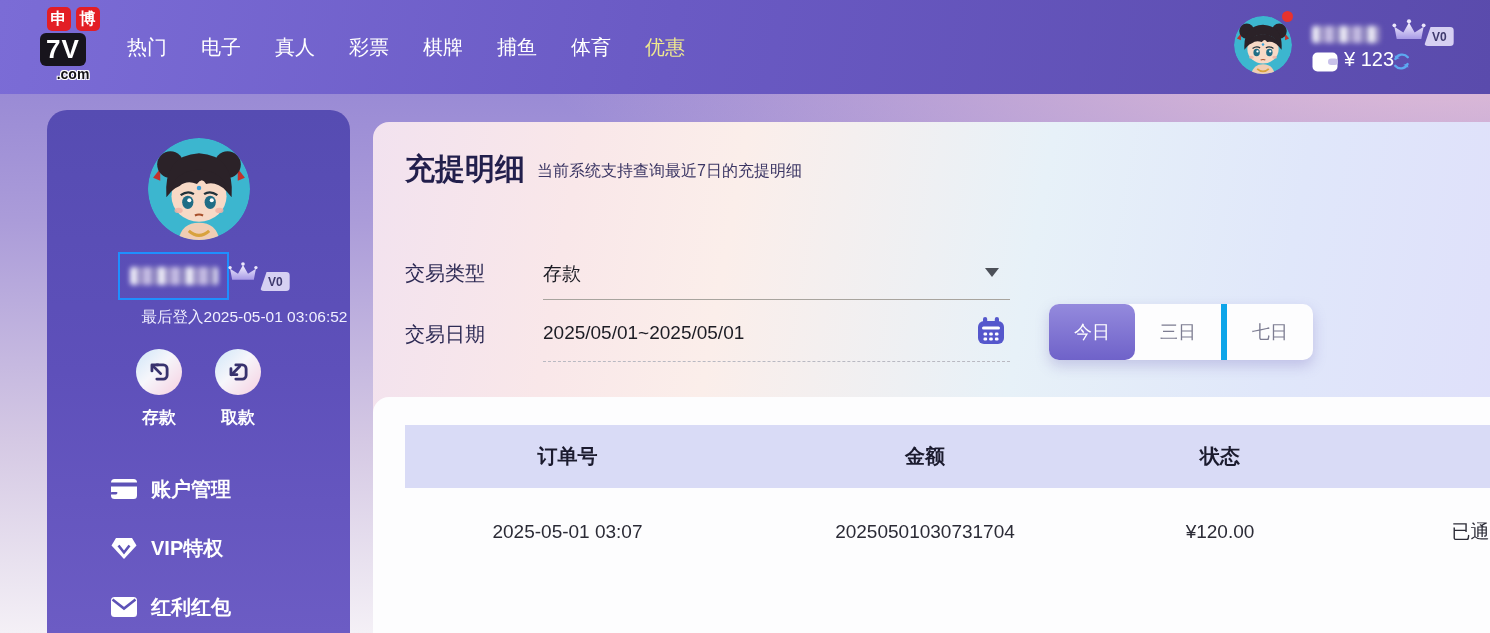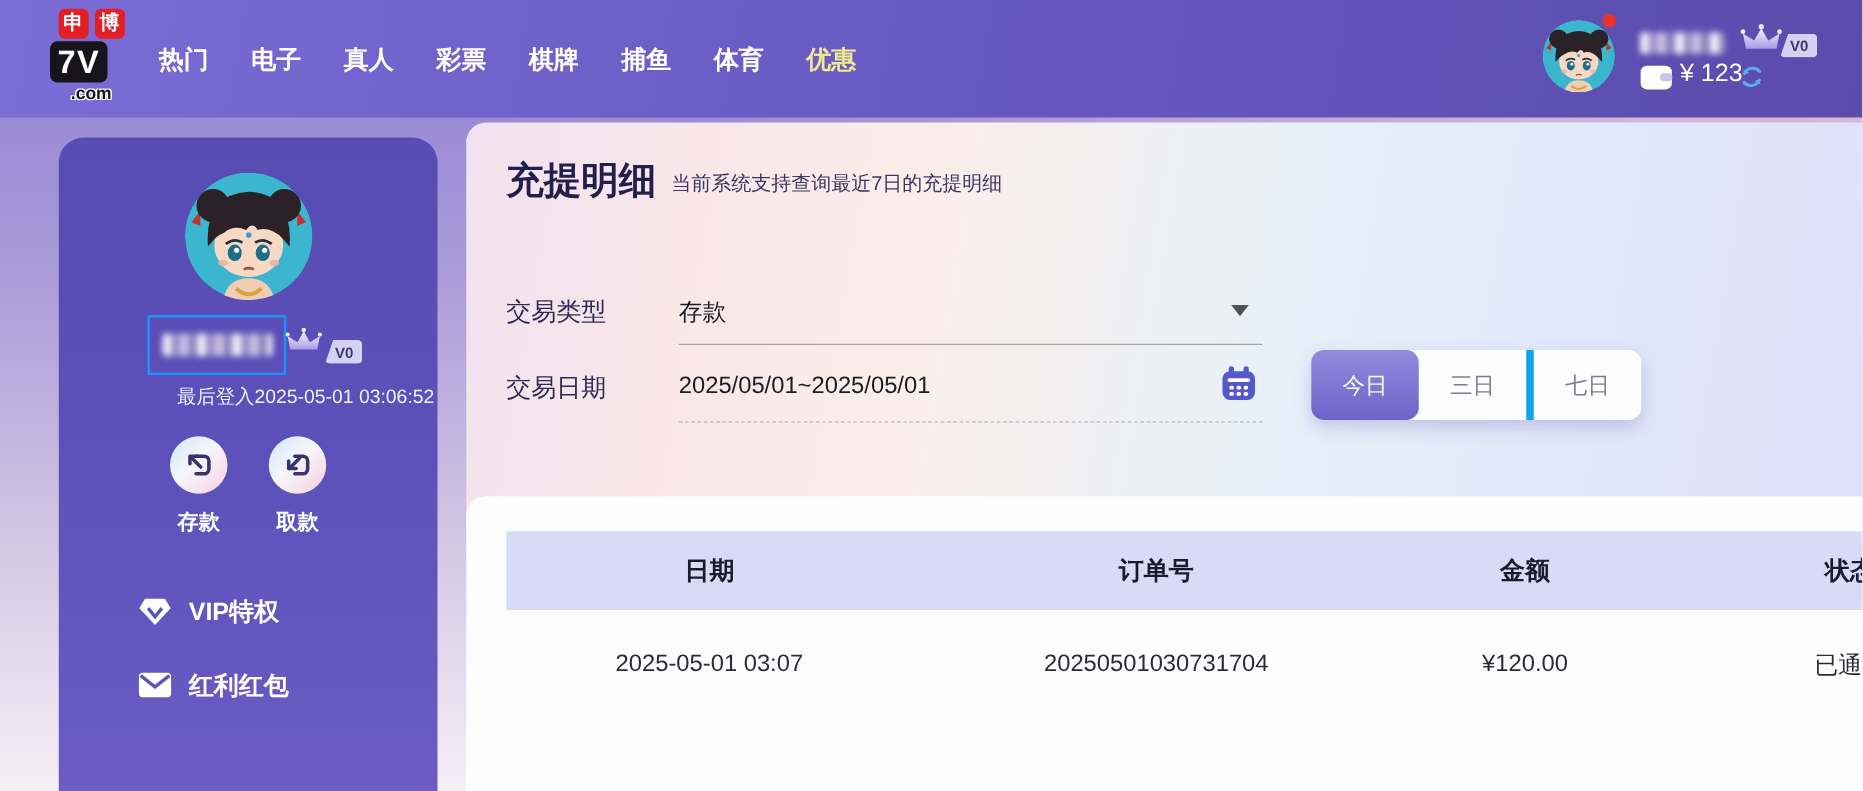--- a/index.html
+++ b/index.html
@@ -14,21 +14,21 @@
     background:linear-gradient(100deg,#7b6cd6 0%,#6a5ac4 45%,#5a4bac 100%);}
   .logo{position:absolute;left:40px;top:7px;width:66px;text-align:center;}
   .logo-badges{display:flex;justify-content:center;gap:5px;margin-bottom:2px;}
   .logo-badge{width:24px;height:24px;border-radius:5px;background:#e31e25;color:#fff;
     font-size:16px;font-weight:900;line-height:24px;}
   .logo-main{width:46px;height:33px;border-radius:6px;background:#17141c;color:#fff;
     font-size:26px;font-weight:900;line-height:33px;letter-spacing:1px;}
   .logo-tld{font-size:14px;font-weight:900;color:#141218;line-height:15px;margin-top:1px;
     text-shadow:-1px -1px 0 #fff,1px -1px 0 #fff,-1px 1px 0 #fff,1px 1px 0 #fff;}
   .nav-items{position:absolute;left:127px;top:0;height:94px;display:flex;align-items:center;gap:34px;}
-  .nav-item{font-size:20px;font-weight:bold;color:#fff;width:40px;text-align:center;cursor:pointer;}
+  .nav-item{font-size:20px;font-weight:normal;color:#fff;width:40px;text-align:center;cursor:pointer;}
   .nav-item.active{color:#efe98e;}
   .nav-avatar{position:absolute;left:1234px;top:16px;width:58px;height:58px;border-radius:50%;overflow:hidden;}
   .nav-dot{position:absolute;left:1282px;top:11px;width:11px;height:11px;border-radius:50%;background:#e8322e;}
   .blur-blob{background:repeating-linear-gradient(90deg,rgba(255,255,255,.9) 0 7px,rgba(168,158,200,.8) 7px 14px,rgba(220,212,238,.85) 14px 21px,rgba(150,142,190,.75) 21px 28px);filter:blur(2.5px);border-radius:3px;}
   .nav-name{position:absolute;left:1312px;top:26px;width:68px;height:17px;}
   .nav-crown{position:absolute;left:1392px;top:19px;}
   .v0-badge{position:absolute;background:#d6d0f2;color:#3f3a6e;font-size:12px;font-weight:900;
     border-radius:4px;padding:3px 7px 2px 8px;clip-path:polygon(22% 0,100% 0,100% 100%,0 100%);}
   .nav-v0{left:1424px;top:27px;}
   .nav-wallet{position:absolute;left:1312px;top:51px;}
@@ -48,21 +48,21 @@
   .side-actions{position:absolute;left:89px;top:239px;display:flex;gap:33px;}
   .side-action{width:46px;text-align:center;cursor:pointer;}
   .action-circle{width:46px;height:46px;border-radius:50%;
     background:linear-gradient(135deg,#cfe6f8 0%,#f6f6fb 45%,#f6cfe0 100%);
     display:flex;align-items:center;justify-content:center;}
   .side-action-label{margin-top:11px;font-size:17px;font-weight:bold;color:#fff;}
   .side-menu{position:absolute;left:0;top:360px;width:100%;display:flex;flex-direction:column;gap:21px;}
   .side-menu-item{height:38px;display:flex;align-items:center;padding-left:64px;cursor:pointer;}
   .side-menu-label{margin-left:14px;font-size:20px;font-weight:bold;color:#fff;}
   
-  .panel-top{position:absolute;left:373px;top:98px;width:1117px;height:337px;border-radius:16px 0 0 16px;
+  .panel-top{position:absolute;left:373px;top:122px;width:1117px;height:337px;border-radius:16px 0 0 16px;
     background:linear-gradient(100deg,#f2e2ef 0%,#f9e7e9 18%,#fbeeea 32%,#e7f1f8 58%,#e0e7fa 80%,#dfe0fa 100%);}
   .title-row{position:absolute;left:32px;top:30px;display:flex;align-items:flex-end;}
   .page-title{font-size:30px;font-weight:800;color:#221f4c;line-height:34px;}
   .page-subtitle{font-size:16px;color:#3b3664;margin-left:12px;padding-bottom:4px;}
   .filter-label{position:absolute;left:32px;font-size:20px;color:#2e2b55;}
   .filter-value{position:absolute;left:170px;font-size:19px;color:#1c1c24;}
   .f-row1-label{top:138px;}  .f-row1-value{top:139px;}
   .f-row2-label{top:199px;}  .f-row2-value{top:200px;}
   .line-solid{position:absolute;left:170px;top:177px;width:467px;border-bottom:1px solid #a8a49e;}
   .line-dashed{position:absolute;left:170px;top:239px;width:467px;border-bottom:1px dashed #b9b9c2;}
@@ -217,20 +217,30 @@
           <svg width="26" height="26">
               <use href="#boxArrowDown"></use>
             </svg>
         </div>
         <div class="side-action-label">取款</div>
       </div>
     </div>
     <div class="side-menu">
       <div class="side-menu-item">
         <span>
+          <svg width="26" height="20" viewBox="0 0 26 20">
+            <rect width="26" height="20" rx="3.5" fill="#fff"></rect>
+            <rect y="3.5" width="26" height="4" fill="#5d52b6"></rect>
+            <rect x="4" y="13" width="7" height="2.6" rx="1.3" fill="#5d52b6" transform="skewX(-18)"></rect>
+          </svg>
+        </span>
+        <span class="side-menu-label">账户管理</span>
+      </div>
+      <div class="side-menu-item">
+        <span>
           <svg width="26" height="23" viewBox="0 0 26 23">
             <path d="M5,1 h16 l4.5,7.5 L13,22 L.5,8.5 Z" fill="#fff"></path>
             <path d="M7.5,8.5 l5.5,7 5.5,-7" stroke="#5d52b6" stroke-width="2.6" fill="none"></path>
           </svg>
         </span>
         <span class="side-menu-label">VIP特权</span>
       </div>
       <div class="side-menu-item">
         <span>
           <svg width="26" height="20" viewBox="0 0 26 20">
@@ -272,21 +282,20 @@
     <div class="range-group">
       <div class="range-btn active">今日</div>
       <div class="range-btn">三日</div>
       <div class="range-btn">七日</div>
     </div>
   </div>
 
   <div class="panel-table">
     <div class="tbl">
       <div class="tbl-head">
-        <div>日期</div>
         <div>订单号</div>
         <div>金额</div>
         <div>状态</div>
       </div>
       <div class="tbl-row">
         <div>2025-05-01 03:07</div>
         <div>20250501030731704</div>
         <div>¥120.00</div>
         <div>已通过</div>
       </div>

